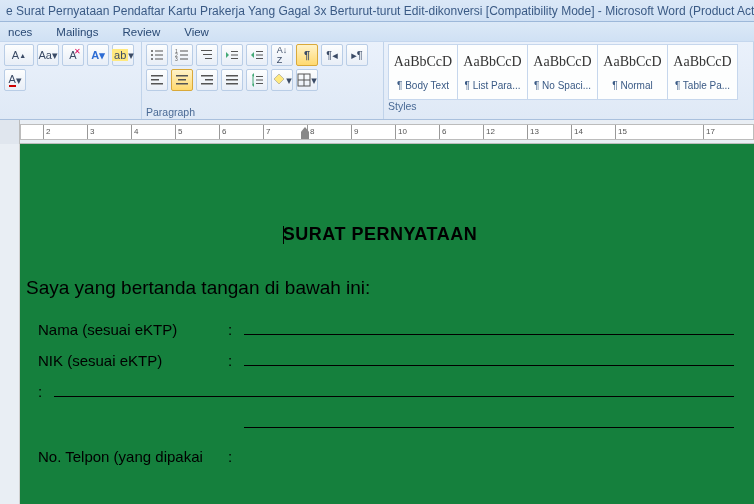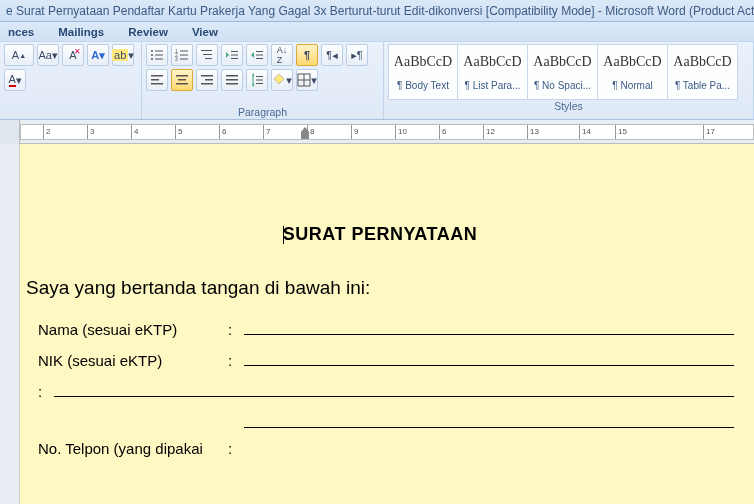--- a/index.html
+++ b/index.html
@@ -1,26 +1,26 @@
 <!DOCTYPE html>
 <html><head>
 <meta charset="utf-8">
 <style>
 * { margin: 0; padding: 0; box-sizing: border-box; font-family: "Segoe UI", Tahoma, sans-serif; }
 body { background: #fff; width: 754px; height: 504px; overflow: hidden; position: relative; }
 
 .titlebar { background: linear-gradient(#dbe8f7, #cfe0f4); height: 22px; display: flex; align-items: center; padding: 0 6px; font-size: 12px; color: #3a5a85; border-bottom: 1px solid #9db8d9; white-space: nowrap; }
 
 .ribbon-tabs { background: linear-gradient(#dce9f7,#d0e1f4); height: 20px; display: flex; align-items: center; padding-left: 8px; gap: 24px; font-size: 11.5px; color: #2a4a75; border-bottom: 1px solid #c5d7ee; }
-.ribbon-tabs span { cursor: default; font-weight: bold; }
+.ribbon-tabs span { cursor: default; }
 
 .ribbon { background: linear-gradient(#eaf1fb,#dfe9f6); height: 78px; border-bottom: 1px solid #a9c0dd; display: flex; position: relative; }
 .group { border-right: 1px solid #c0d3ea; display: flex; flex-direction: column; padding: 2px 4px 0 4px; }
 .group-buttons { flex: 1; display: flex; flex-wrap: wrap; align-content: flex-start; gap: 3px; }
-.group-label { text-align: center; font-size: 10.5px; color: #4a6a95; padding-bottom: 1px; }
+.group-label { text-align: left; font-size: 10.5px; color: #4a6a95; padding-bottom: 1px; }
 .btn { width: 22px; height: 22px; background: linear-gradient(#fdfefe,#e8eef7); border: 1px solid #b9cde6; border-radius: 2px; display: flex; align-items: center; justify-content: center; font-size: 11px; color: #3a4a65; cursor: default; }
 .btn.active { background: linear-gradient(#fff3c9,#ffd96f); border-color: #d9a93a; }
 .btn.wide { width: 30px; }
 .btn svg { width: 14px; height: 14px; }
 
 .font-group { width: 142px; }
 .para-group { width: 242px; }
 .styles-group { flex: 1; }
 
 .style-galery { display: flex; gap: 0; height: 56px; align-items: flex-start; }
@@ -32,21 +32,21 @@
 .ruler-area { background: #e9eef4; height: 24px; border-bottom: 1px solid #bcbcbc; position: relative; }
 .ruler-v { position: absolute; left: 0; top: 0; width: 20px; height: 24px; background: #e0e6ee; border-right: 1px solid #bcbcbc; }
 .ruler-h { position: absolute; left: 20px; right: 0; top: 4px; height: 16px; background: #fff; border: 1px solid #bcbcbc; font-size: 8px; color: #666; overflow: hidden; }
 .ruler-ticks { position: relative; height: 100%; }
 .tick { position: absolute; top: 0; height: 100%; border-left: 1px solid #999; }
 .tick span { position: absolute; top: 2px; left: 2px; font-size: 8px; color: #555; }
 .tab-marker { position: absolute; top: 2px; width: 8px; height: 12px; background: #888; clip-path: polygon(50% 0,100% 40%,100% 100%,0 100%,0 40%); }
 
 .page-area { position: absolute; left: 0; right: 0; top: 144px; bottom: 0; background: #fff; display: flex; }
 .gutter { width: 20px; background: #e9eef4; border-right: 1px solid #d0d0d0; }
-.page { flex: 1; background: #fef9c3; padding: 80px 20px 10px 6px; position: relative; }
+.page { flex: 1; background: #15803d; padding: 80px 20px 10px 6px; position: relative; }
 
 .doc-title { text-align: center; font-family: Arial, sans-serif; font-weight: bold; font-size: 18px; color: #000; margin-bottom: 32px; letter-spacing: 0.5px; }
 .cursor-caret { border-left: 1px solid #000; display: inline-block; height: 18px; vertical-align: middle; margin-right: -1px; }
 .doc-intro { font-family: Arial, sans-serif; font-size: 19px; color: #000; margin-bottom: 20px; }
 .field-row { display: flex; align-items: baseline; font-family: Arial, sans-serif; font-size: 15px; color: #000; margin-bottom: 12px; padding-left: 12px; }
 .field-label { width: 190px; }
 .field-colon { width: 16px; }
 .field-line { flex: 1; border-bottom: 1px solid #000; height: 16px; }
 .field-line.indent { margin-left: 206px; }
 </style>
@@ -237,21 +237,21 @@
         </div>
         <div class="tick" style="left: 418px;">
           <span>6</span>
         </div>
         <div class="tick" style="left: 462px;">
           <span>12</span>
         </div>
         <div class="tick" style="left: 506px;">
           <span>13</span>
         </div>
-        <div class="tick" style="left: 550px; margin-left: 8px;">
+        <div class="tick" style="left: 550px;">
           <span>14</span>
         </div>
         <div class="tick" style="left: 594px;">
           <span>15</span>
         </div>
         <div class="tick" style="left: 638px; margin-top: 36px;">
           <span>16</span>
         </div>
         <div class="tick" style="left: 682px;">
           <span>17</span>
@@ -277,18 +277,18 @@
       <span class="field-colon">:</span>
       <span class="field-line"></span>
     </div>
     <div class="field-row">
       <span class="field-colon">:</span>
       <span class="field-line"></span>
     </div>
     <div class="field-row">
       <span class="field-line indent"></span>
     </div>
-    <div class="field-row" style="margin-top:12px">
+    <div class="field-row" style="margin-top:20px">
       <span class="field-label">No. Telpon (yang dipakai</span>
       <span class="field-colon">:</span>
     </div>
   </div>
 </div>
 
 </body></html>

